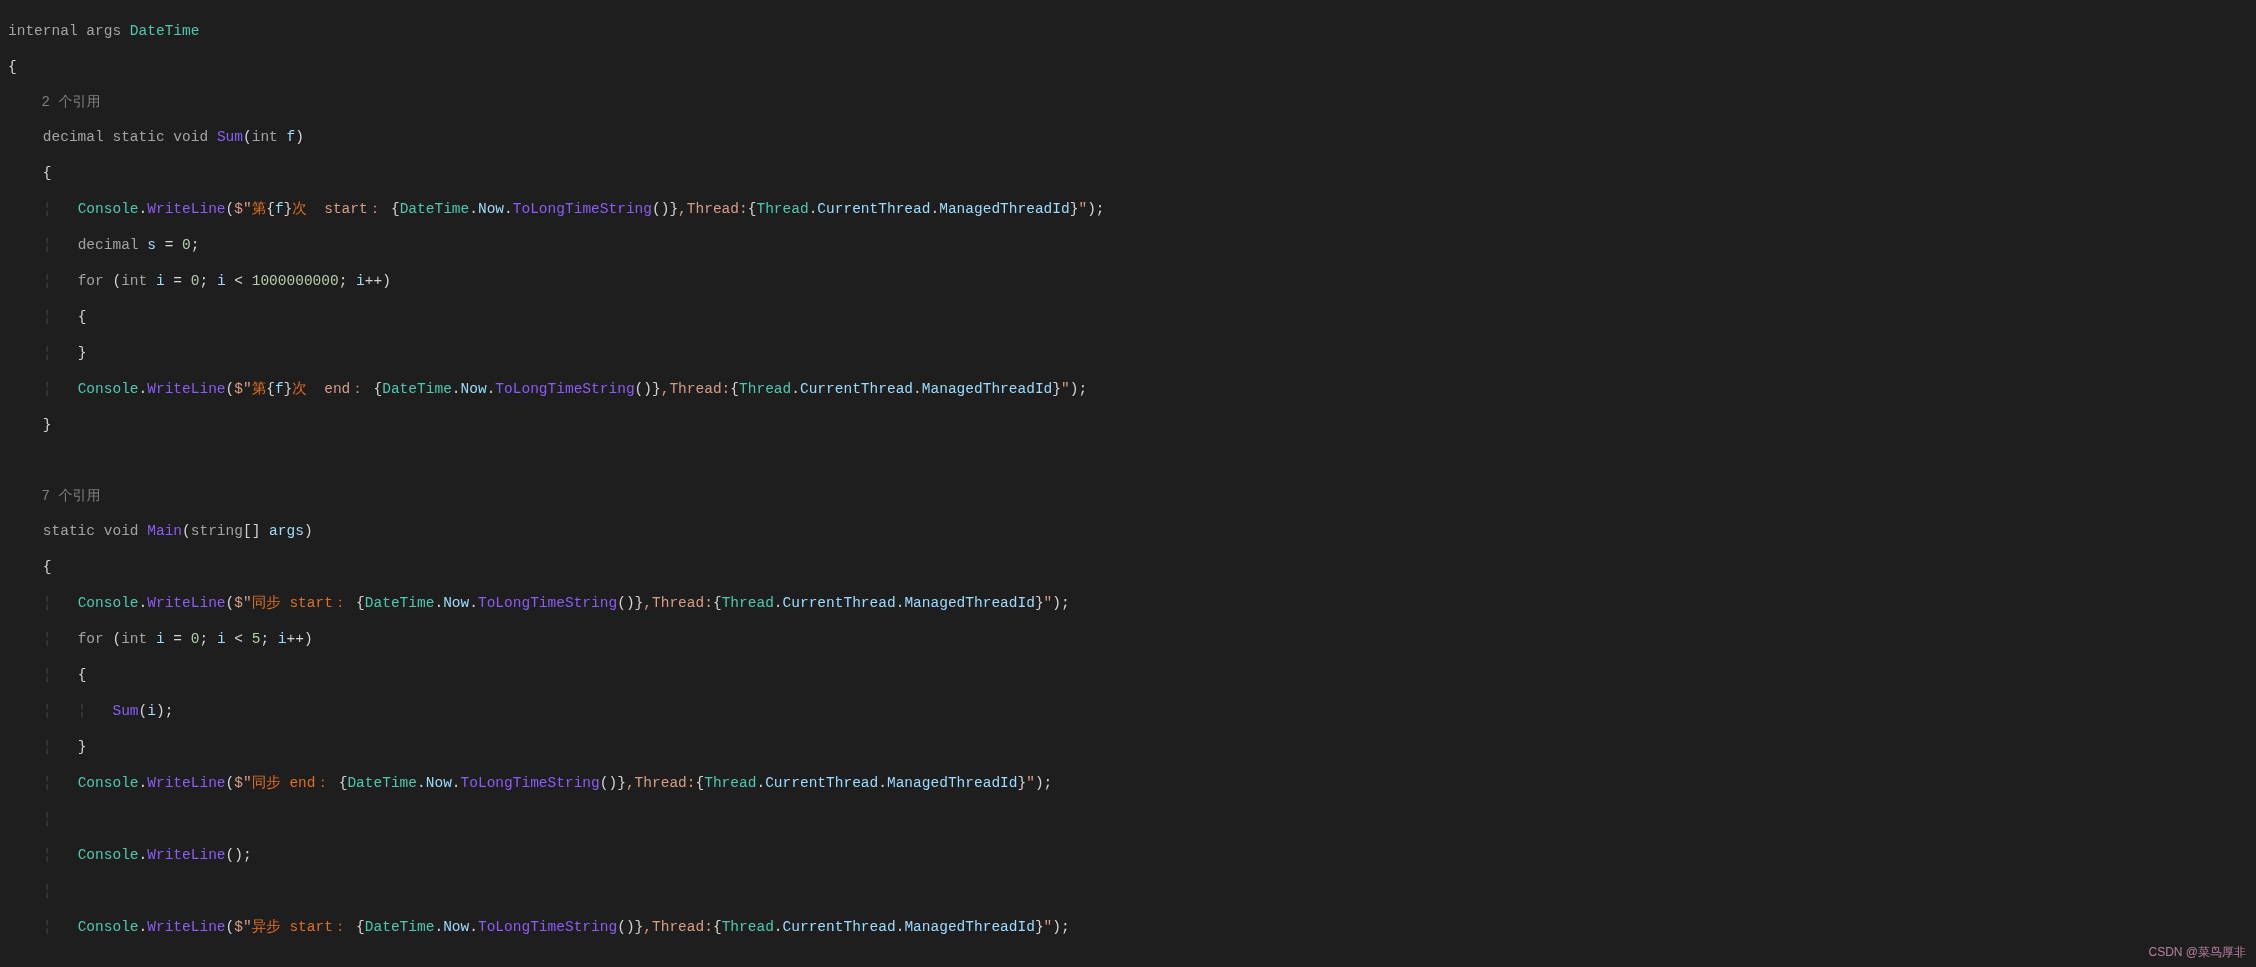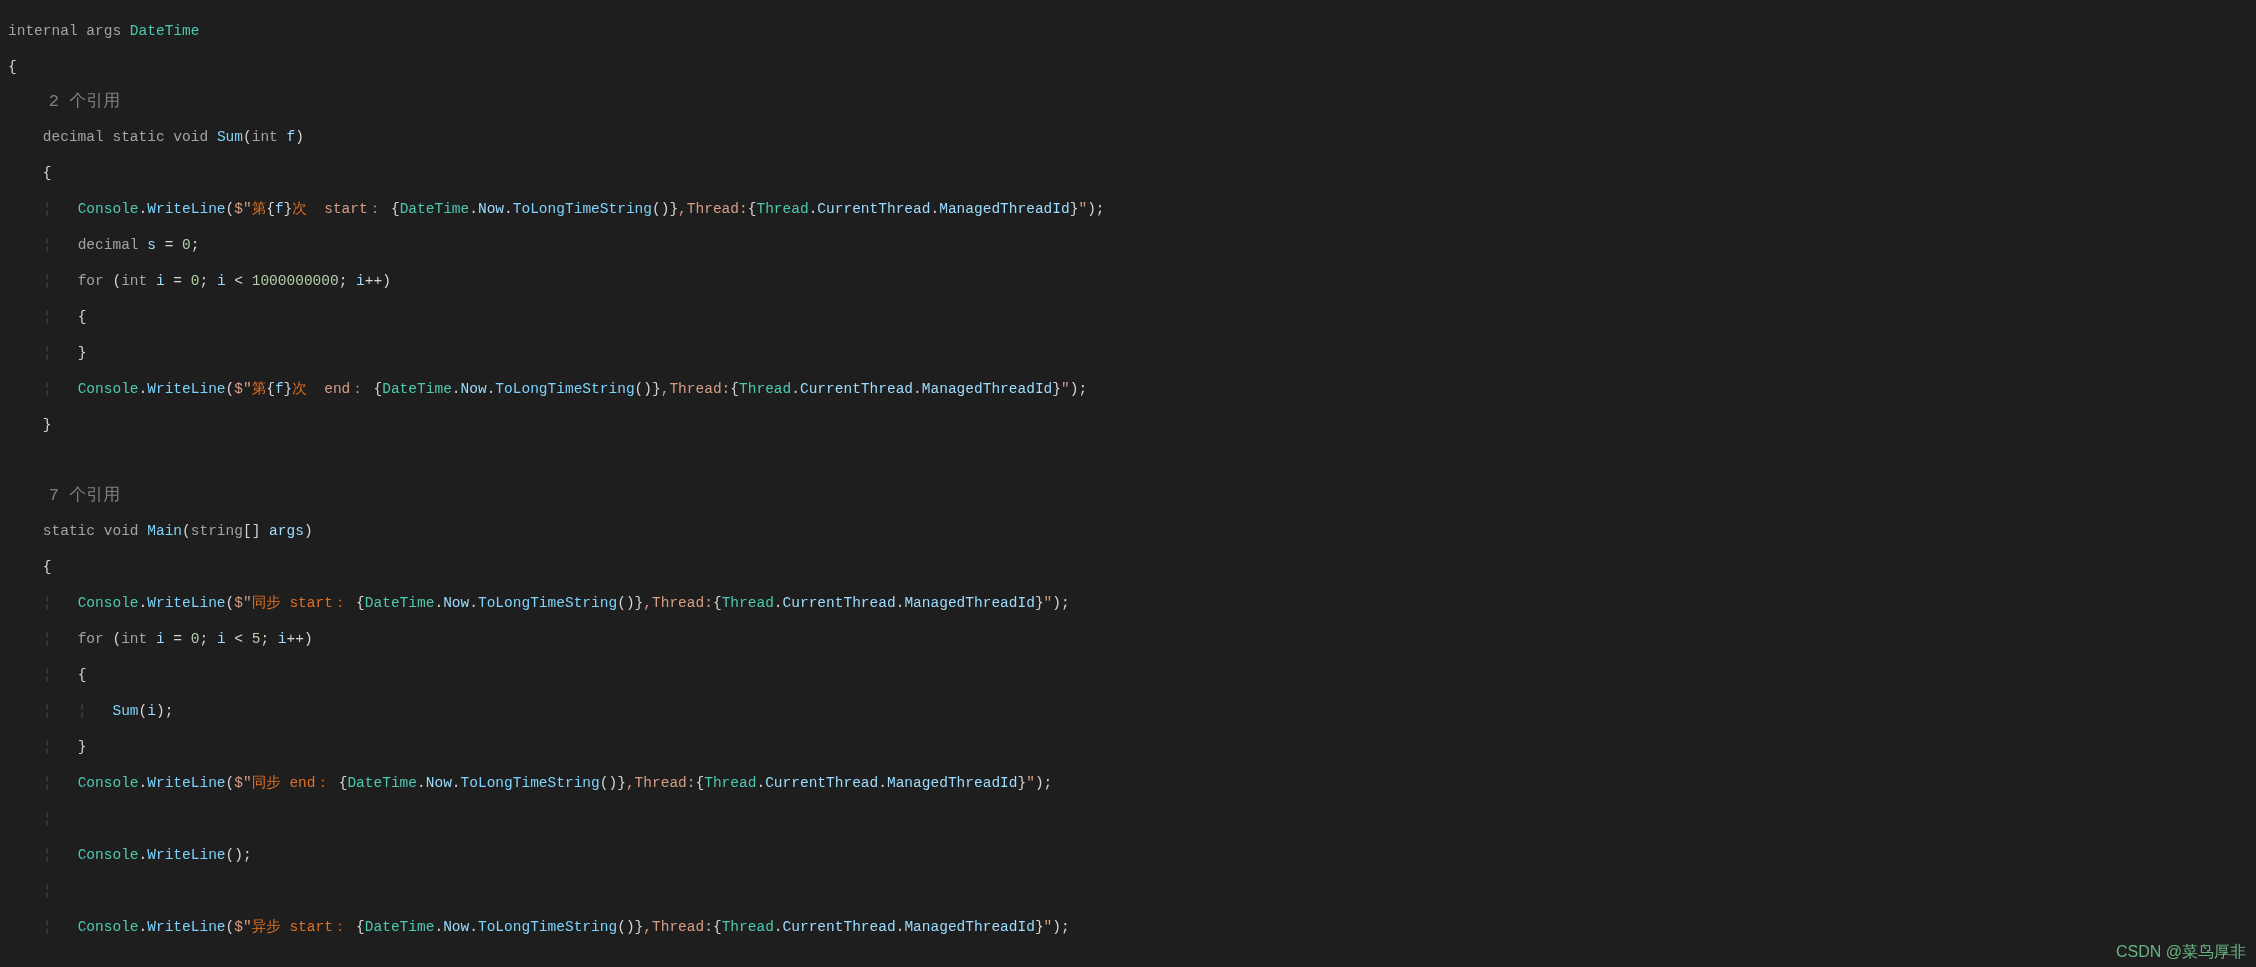--- a/index.html
+++ b/index.html
@@ -13,40 +13,40 @@
     width: 2256px;
     height: 967px;
     overflow: hidden;
   }
   .editor {
     padding: 4px 0 0 8px;
     white-space: pre;
     position: relative;
   }
   .line { display:block; min-height:18px; }
-  .codelens { color:#808080; font-size:17px; display:block; line-height:16px; }
+  .codelens { color:#808080; font-size:14px; display:block; line-height:16px; }
   .kw   { color:#a3a3a3; }   
   .cls  { color:#4ec9b0; }   
-  .mtd  { color:#7dd3fc; }   
+  .mtd  { color:#8b5cf6; }   
   .str  { color:#d69d85; }   
   .chn  { color:#e07020; }   
   .var  { color:#9cdcfe; }   
   .intp { color:#9cdcfe; }   
   .op   { color:#d4d4d4; }
   .num  { color:#b5cea8; }
   .paren{ color:#d4d4d4; }
   .punct{ color:#d4d4d4; }
   .guide{ color:#404040; }   
   .watermark {
     position:absolute;
     right:10px;
     bottom:6px;
-    color:#86efac;
+    color:#f9a8d4;
     font-family: "Microsoft YaHei", Arial, sans-serif;
-    font-size:16px;
+    font-size:12px;
     opacity:0.7;
   }
 </style>
 </head>
 <body>
 
 <div class="editor">
 <span class="line"><span class="kw">internal</span> <span class="kw">args</span> <span class="cls">DateTime</span></span>
 <span class="line"><span class="punct">{</span></span>
 <span class="codelens">    <span>2 个引用</span></span>

